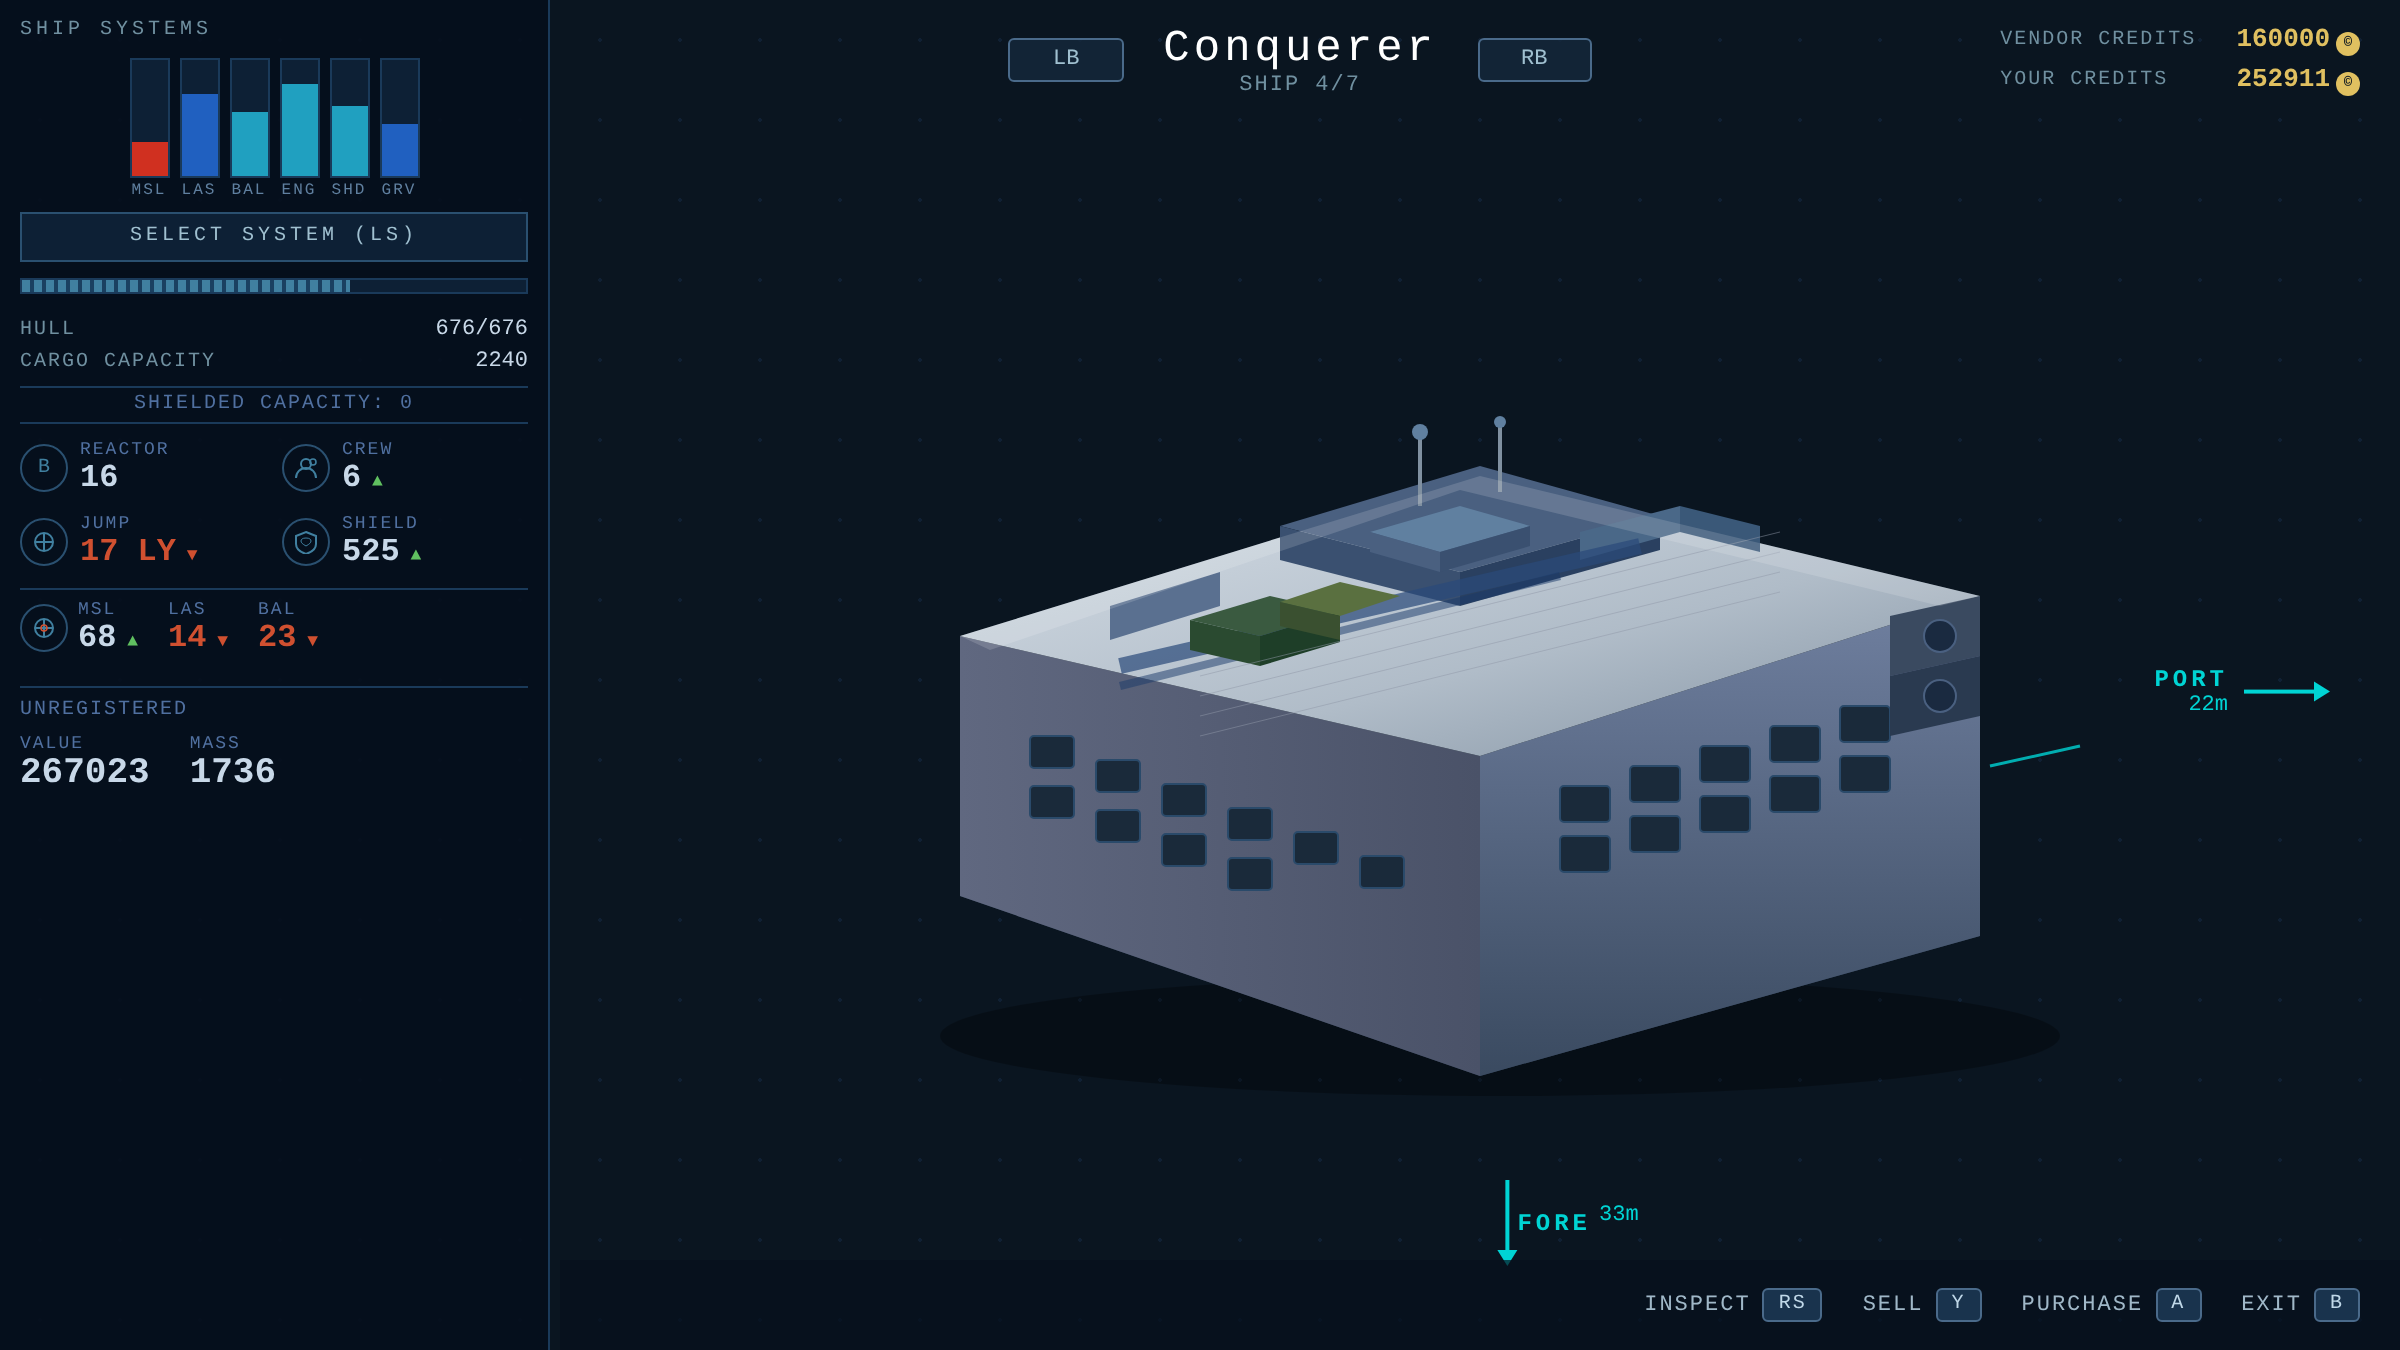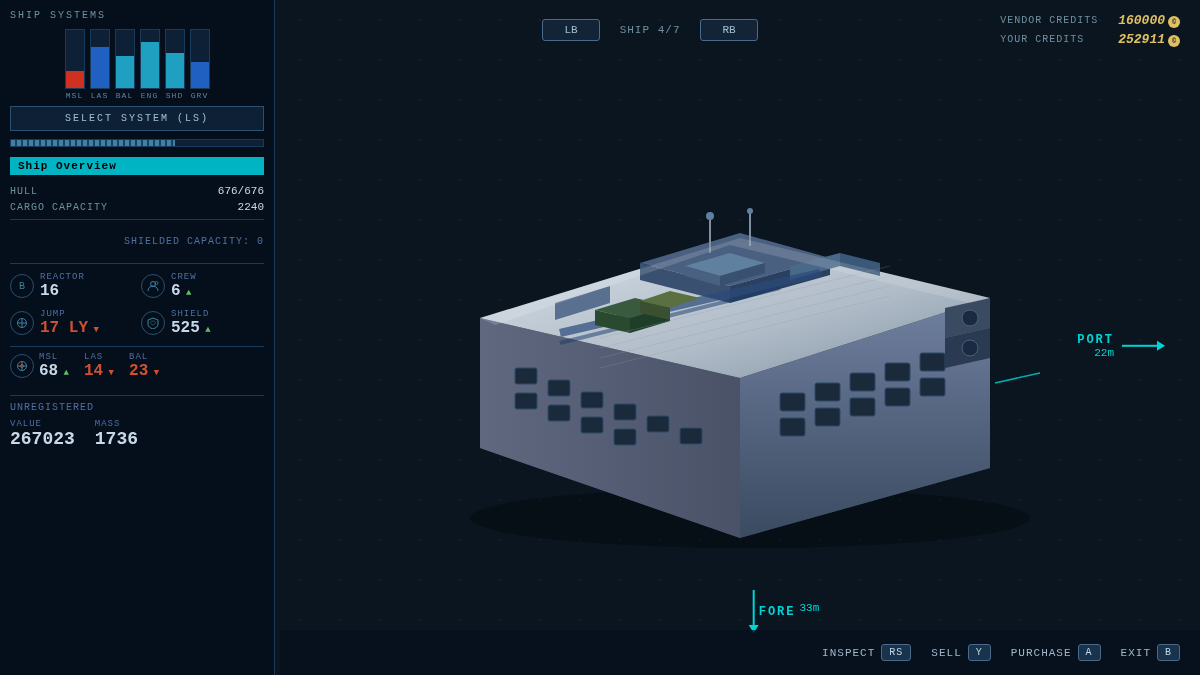--- a/index.html
+++ b/index.html
@@ -107,21 +107,20 @@
     }
     .credit-label {
       font-size: 10px;
       color: #7090a0;
       letter-spacing: 1px;
     }
     .credit-value {
       font-size: 13px;
       color: #e0c060;
       font-weight: bold;
-      font-style: italic;
     }
     .credit-icon {
       width: 12px;
       height: 12px;
       border-radius: 50%;
       background: #e0c060;
       display: inline-flex;
       align-items: center;
       justify-content: center;
       font-size: 7px;
@@ -242,25 +241,25 @@
       color: #7090a0;
       font-size: 10px;
       letter-spacing: 1px;
     }
     .stat-value {
       color: #c8d8e8;
       font-size: 11px;
     }
 
     .shielded-row {
-      text-align: right;
+      text-align: center;
       font-size: 10px;
       color: #5070a0;
       letter-spacing: 1px;
-      padding: 16px 0;
+      padding: 3px 0;
       margin: 4px 0;
       border-top: 1px solid #1a3a5a;
       border-bottom: 1px solid #1a3a5a;
     }
 
     
     .stats-grid {
       display: grid;
       grid-template-columns: 1fr 1fr;
       gap: 8px;
@@ -442,21 +441,20 @@
     </div>
 
     <button class="select-btn">SELECT SYSTEM (LS)</button>
 
     <div class="progress-bar-container">
       <div class="progress-bar-fill" style="width:65%"></div>
     </div>
   </div>
 
   <div class="panel-section">
-    <div class="overview-header">Ship Overview</div>
 
     <div class="stat-row">
       <span class="stat-label">HULL</span>
       <span class="stat-value">676/676</span>
     </div>
     <div class="stat-row">
       <span class="stat-label">CARGO CAPACITY</span>
       <span class="stat-value">2240</span>
     </div>
 
@@ -571,20 +569,21 @@
       <div class="bottom-stat-value">1736</div>
     </div>
   </div>
 
 </div>
 
 <div class="top-header">
   <div class="ship-title-area">
     <button class="nav-button">LB</button>
     <div class="ship-name">
+      <div class="ship-name-title">Conquerer</div>
       <div class="ship-name-sub">SHIP 4/7</div>
     </div>
     <button class="nav-button">RB</button>
   </div>
 
   <div class="credits-panel">
     <div class="credit-row">
       <span class="credit-label">VENDOR CREDITS</span>
       <span class="credit-value">
         <span>160000</span><span class="credit-icon">©</span>

